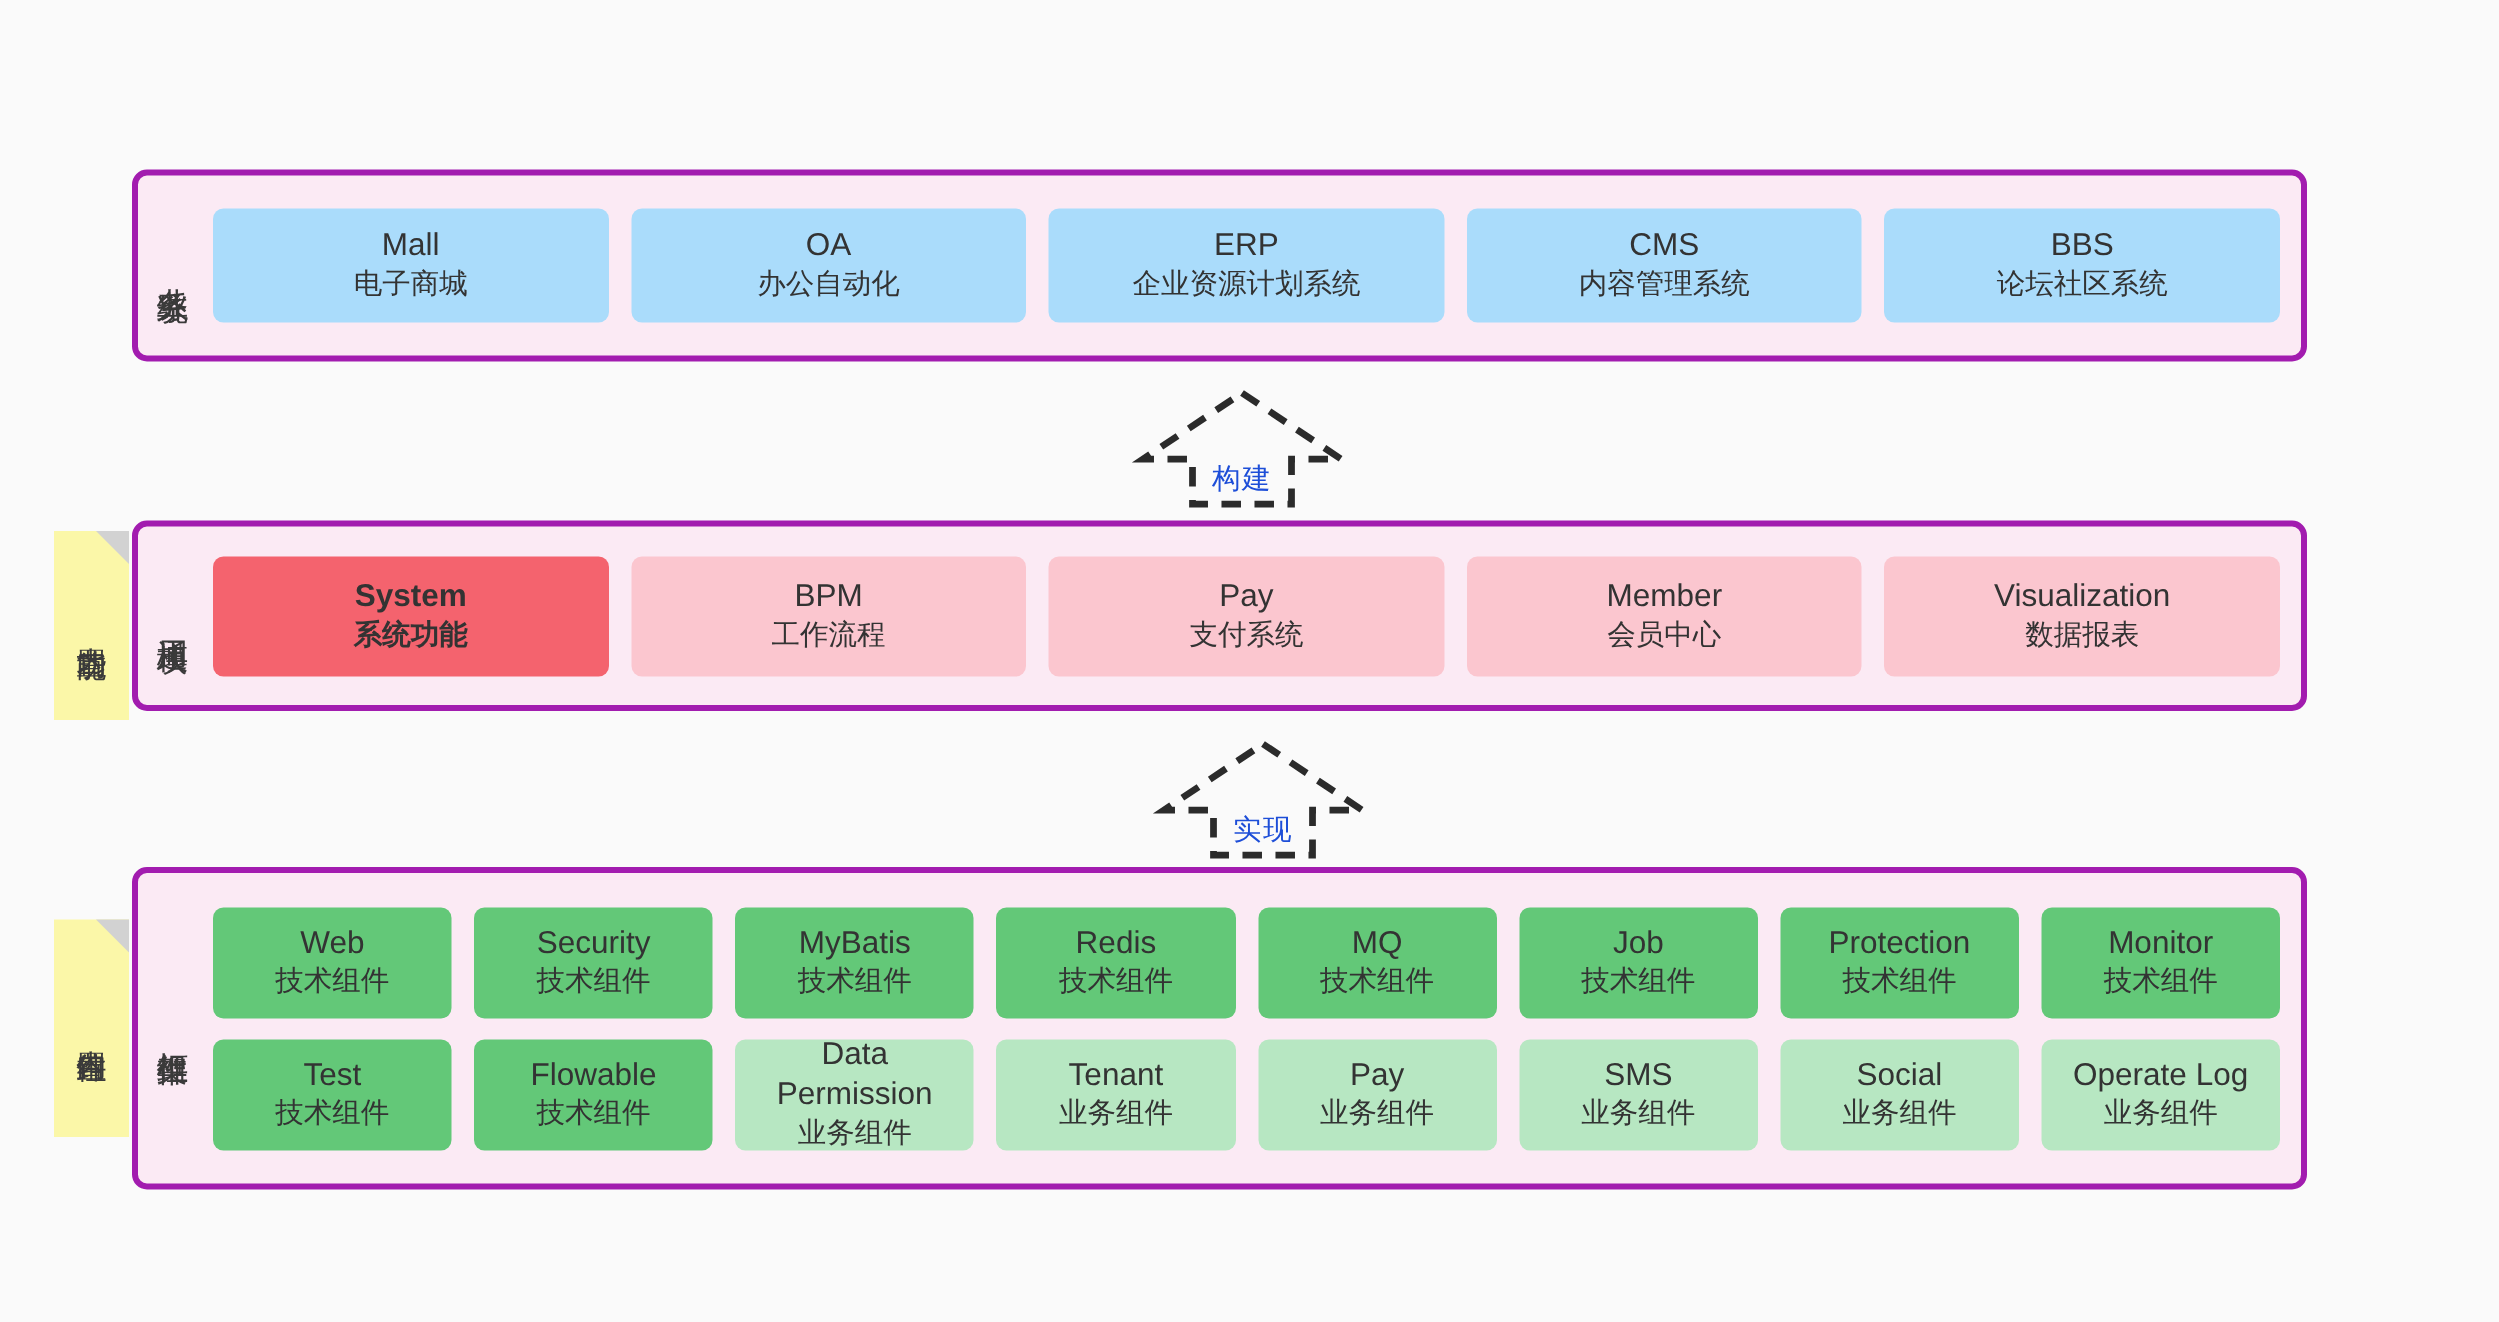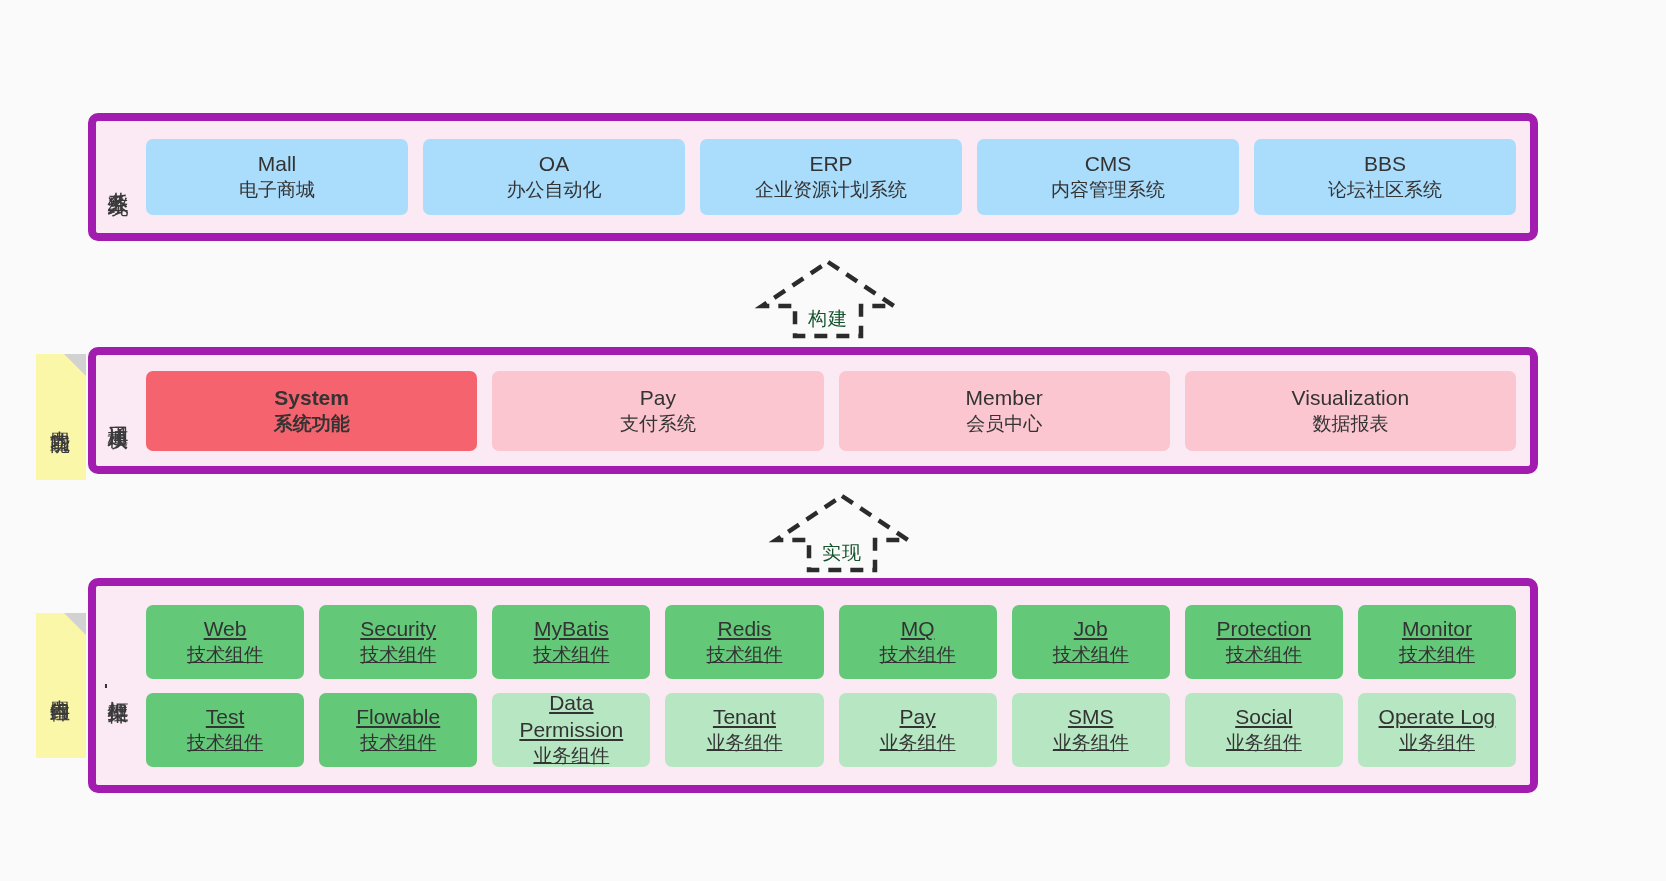--- a/index.html
+++ b/index.html
@@ -21,21 +21,21 @@
     position: relative;
     width: 1666px;
     height: 881px;
   }
 
   
   .layer {
     position: absolute;
     box-sizing: border-box;
     background: #fbeaf4;
-    border: 8px solid #a21caf;
+    border: 4px solid #a21caf;
     border-radius: 10px;
     display: flex;
     align-items: stretch;
   }
 
   .layer-title {
     flex: 0 0 auto;
     width: 44px;
     display: flex;
     align-items: center;
@@ -126,21 +126,21 @@
     position: absolute;
   }
   .arrow svg { display: block; overflow: visible; }
   .arrow .arrow-label {
     position: absolute;
     left: 0;
     right: 0;
     bottom: 8px;
     text-align: center;
     font-size: 19px;
-    color: #14532d;
+    color: #1d4ed8;
     letter-spacing: 1px;
   }
 </style>
 </head>
 <body>
 
 <div class="canvas">
 
   <div class="layer" id="layer-business" style="left:88px; top:113px; width:1450px; height:128px;">
     <div class="layer-title">业务系统</div>
@@ -184,20 +184,24 @@
 
   <div class="layer" id="layer-modules" style="left:88px; top:347px; width:1450px; height:127px;">
     <div class="layer-title">通用模块</div>
     <div class="layer-body">
       <div class="row">
         <div class="card red">
           <span class="t1">System</span>
           <span class="t2">系统功能</span>
         </div>
         <div class="card pink">
+          <span class="t1">BPM</span>
+          <span class="t2">工作流程</span>
+        </div>
+        <div class="card pink">
           <span class="t1">Pay</span>
           <span class="t2">支付系统</span>
         </div>
         <div class="card pink">
           <span class="t1">Member</span>
           <span class="t2">会员中心</span>
         </div>
         <div class="card pink">
           <span class="t1">Visualization</span>
           <span class="t2">数据报表</span>
@@ -211,21 +215,21 @@
       <path d="M 70 4 L 136 48 L 103 48 L 103 78 L 37 78 L 37 48 L 4 48 Z" fill="none" stroke="#2b2b2b" stroke-width="4.5" stroke-dasharray="13 9" stroke-linejoin="miter"></path>
     </svg>
     <div class="arrow-label">实现</div>
   </div>
 
   <div class="note" style="left:36px; top:613px; height:145px;">
     <span class="fold"></span>
     <span>内置组件</span>
   </div>
 
-  <div class="layer" id="layer-framework" style="left:88px; top:578px; width:1450px; height:215px;text-decoration:underline;">
+  <div class="layer" id="layer-framework" style="left:88px; top:578px; width:1450px; height:215px;">
     <div class="layer-title">框架组件</div>
     <div class="layer-body">
 
       <div class="row">
         <div class="card green">
           <span class="t1">Web</span>
           <span class="t2">技术组件</span>
         </div>
         <div class="card green">
           <span class="t1">Security</span>

